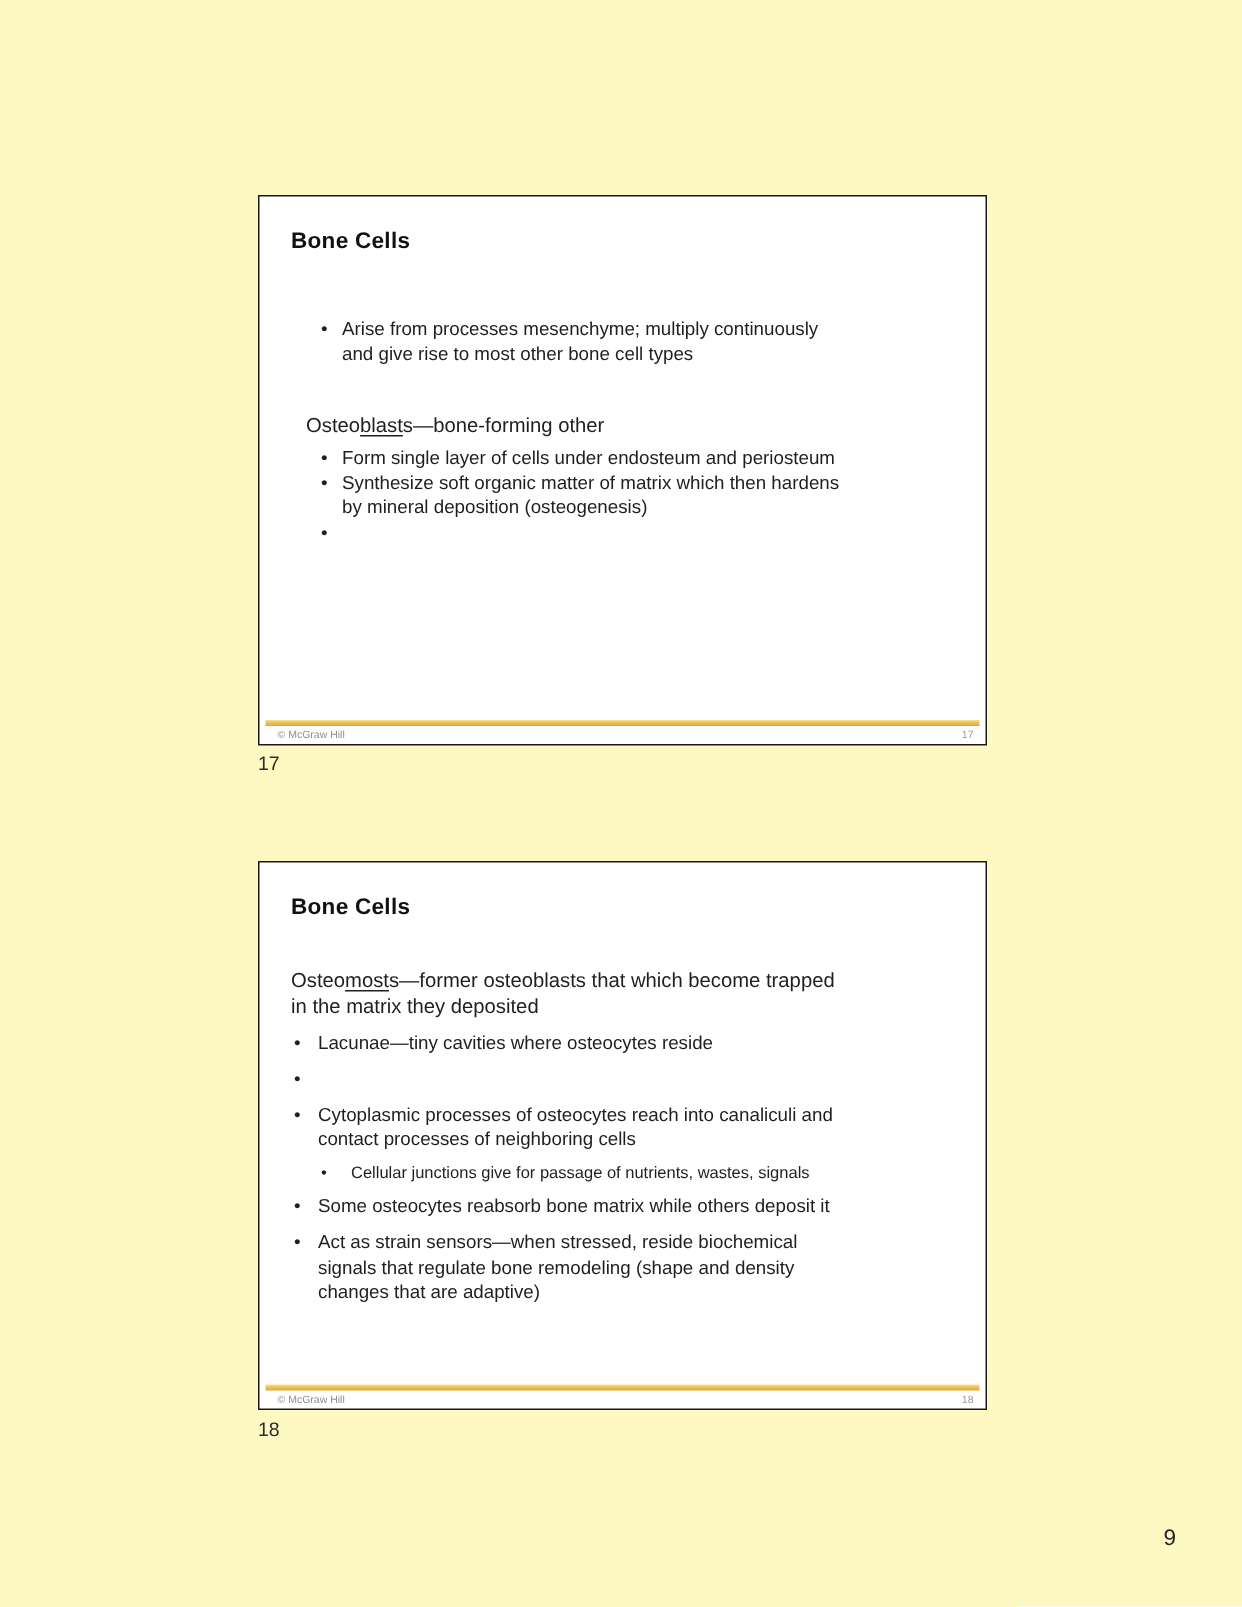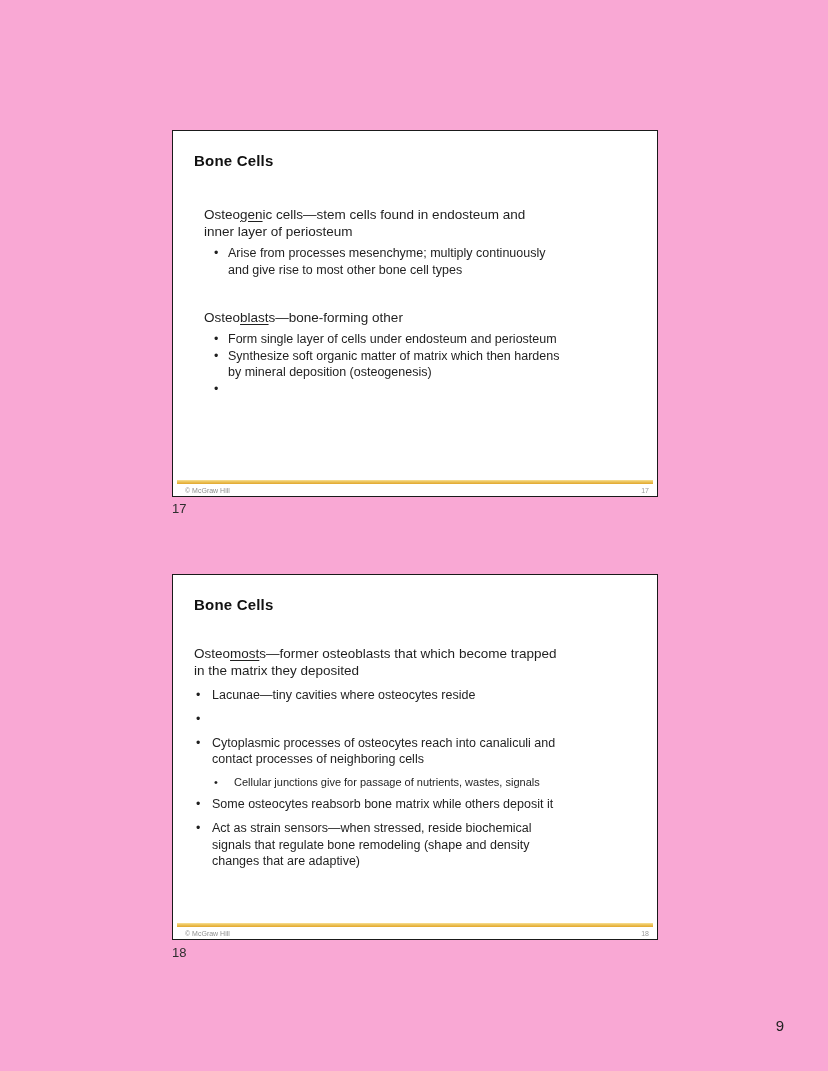--- a/index.html
+++ b/index.html
@@ -6,21 +6,21 @@
     --text:#1f1f1f;
     --bar-top:#f8e096;
     --bar-bot:#e2a72e;
     --footer-gray:#8f8f8f;
   }
   *{margin:0;padding:0;box-sizing:border-box;}
   html,body{background:#ffffff;}
   .page{
     position:relative;
     width:828px;height:1071px;
-    background:#f9a8d4;
+    background:#fef9c3;
     font-family:"Liberation Sans","DejaVu Sans",sans-serif;
     color:var(--text);
     overflow:hidden;
   }
   .slide{
     position:absolute;
     left:172px;
     width:486px;
     background:#ffffff;
     border:1.5px solid #1a1a1a;
@@ -105,21 +105,20 @@
   }
 </style>
 </head>
 <body>
 
 <div class="page">
 
   <div class="slide slide-1 s1">
     <div class="slide-title">Bone Cells</div>
     <div class="slide-body">
-        <div class="block block-heading"><span>Osteo</span><span class="u">gen</span><span>ic cells—stem cells found in endosteum and</span><br><span>inner layer of periosteum</span></div>
         <div class="block block-bullet">
           <span class="marker">•</span>
           <span class="btext"><span>Arise from processes mesenchyme; multiply continuously</span><br><span>and give rise to most other bone cell types</span></span>
         </div>
         <div class="block block-heading"><span>Osteo</span><span class="u">blast</span><span>s—bone-forming other</span></div>
         <div class="block block-bullet">
           <span class="marker">•</span>
           <span class="btext"><span>Form single layer of cells under endosteum and periosteum</span></span>
         </div>
         <div class="block block-bullet">

